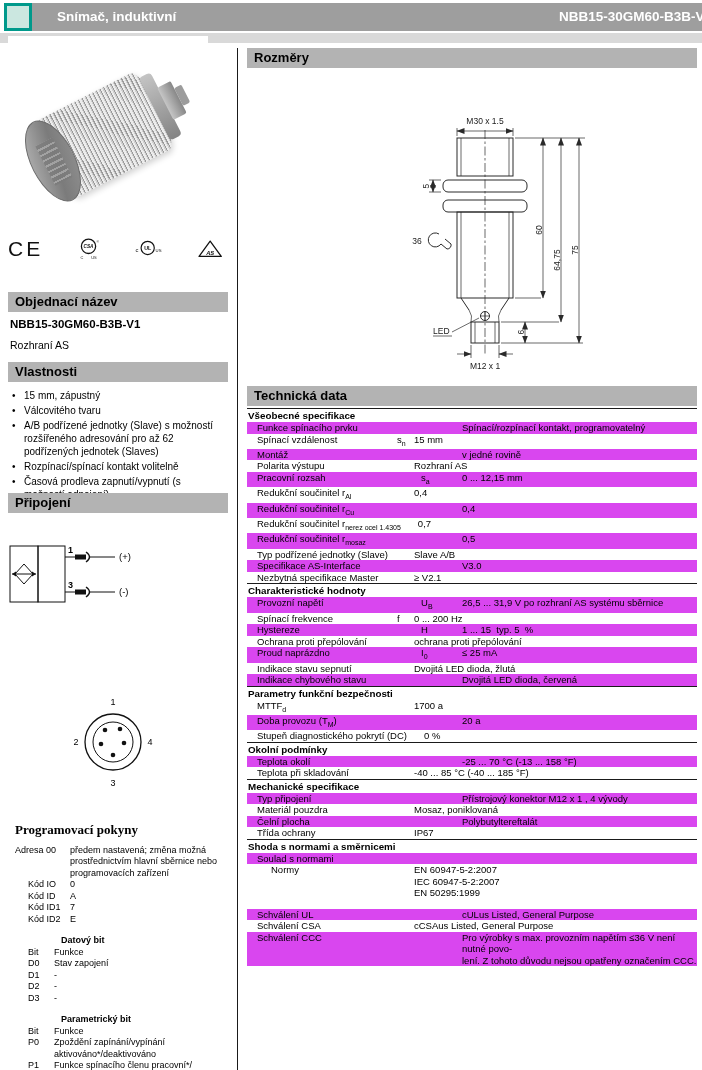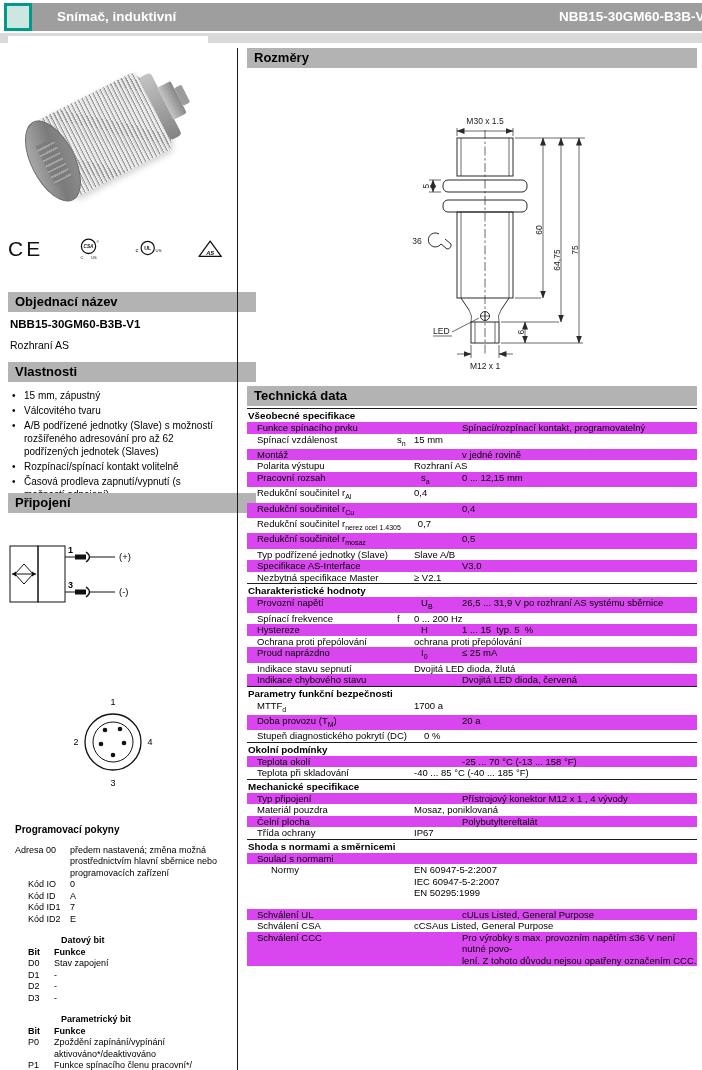--- a/index.html
+++ b/index.html
@@ -32,43 +32,43 @@
     background:linear-gradient(90deg,#c6c6c6,#878787); border-radius:2px; }
   .s-tip { position:absolute; left:163px; top:34px; width:8px; height:20px; background:#9c9c9c; border-radius:2px; }
 
   .logos { position:absolute; left:8px; top:228px; width:214px; height:42px;
     display:flex; align-items:center; justify-content:space-between;gap:36px; }
   .ce-text { font-size:21px; letter-spacing:3px; color:#111; font-weight:400; }
   .logo-svg text { font-family:"Liberation Sans", sans-serif; fill:#111; }
 
   .secbar { position:absolute; background:#b3b3b3; font-weight:bold; font-size:13px;
     height:20px; line-height:20px; padding-left:7px; box-sizing:border-box; color:#000; }
-  .secbar.l { left:8px; width:248px; }
+  .secbar.l { left:8px; width:220px; }
   .secbar.r { left:247px; width:450px; }
 
   .pn-left { position:absolute; left:10px; top:318px; font-weight:bold; font-size:11.5px; }
   .iface-left { position:absolute; left:10px; top:339px; font-size:10.5px; }
 
   .features-list { position:absolute; left:10px; top:389px; width:212px; margin:0; padding:0; list-style:none; }
   .features-list li { position:relative; padding-left:14px; font-weight:normal; font-size:10px; line-height:13px; margin-bottom:2px; }
   .features-list li::before { content:"•"; position:absolute; left:2px; }
 
   .wiring-svg { position:absolute; left:8px; top:540px; }
   .pinout-svg { position:absolute; left:68px; top:696px; }
   .diagram-svg text { font-family:"Liberation Sans", sans-serif; }
 
   .prog { position:absolute; left:15px; top:824px; width:206px; font-size:9px; line-height:11.5px; }
-  .prog-title { font-weight:bold; font-size:10px; margin-bottom:9px; }
+  .prog-title { font-weight:bold; font-size:13px; margin-bottom:9px;font-family:Liberation Serif, serif; }
   .addr-row { display:flex; }
   .addr-label { flex:0 0 55px; }
   .addr-text { flex:1; }
   .code-row { display:flex; padding-left:13px; }
   .code-label { flex:0 0 42px; }
   .bit-title { font-weight:bold; margin-top:10px;padding-left:46px; }
-  .bit-header { display:flex; padding-left:13px; font-weight:bold;align-items:center; }
+  .bit-header { display:flex; padding-left:13px; font-weight:normal;align-items:center; }
   .bit-row { display:flex; padding-left:13px; }
   .bit-c1 { flex:0 0 26px; }
   .bit-c2 { flex:1; }
 
   
   .vline { position:absolute; left:237px; top:48px; width:1px; height:1022px; background:#1a1a1a; }
   .dim-svg { position:absolute; left:395px; top:110px; }
   .dim-svg text { font-size:8.5px; fill:#1a1a1a; }
   .dim-svg .stroke { stroke:#2a2a2a; fill:none; stroke-width:1; }
   .dim-svg .thin { stroke:#2a2a2a; fill:none; stroke-width:0.7; }

